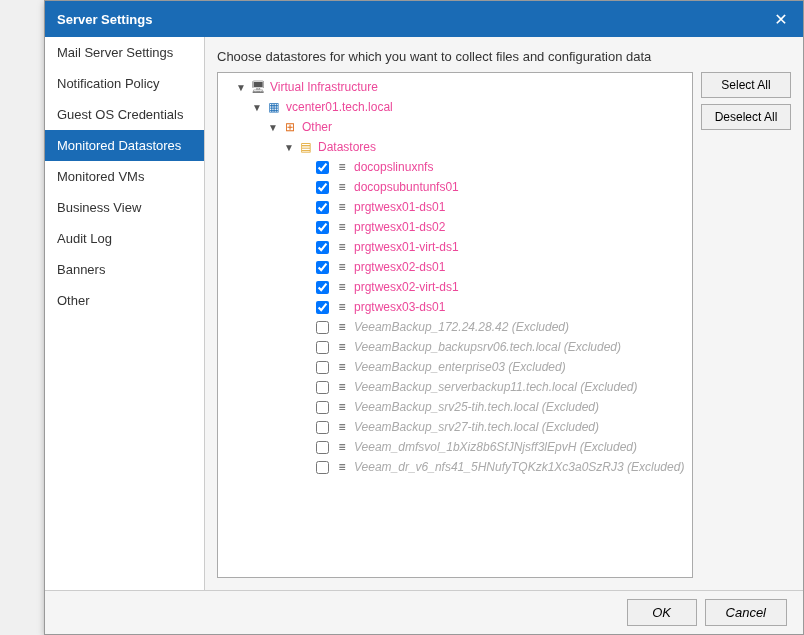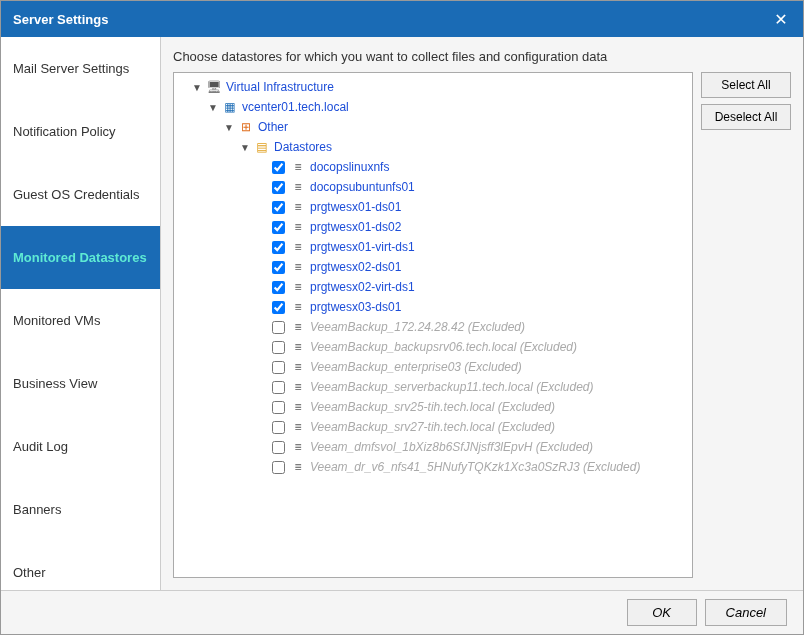--- a/index.html
+++ b/index.html
@@ -13,20 +13,21 @@
       height: 100vh;
     }
     .dialog {
       width: 804px;
       height: 635px;
       background: #f5f5f5;
       border: 1px solid #999;
       display: flex;
       flex-direction: column;
       box-shadow: 2px 2px 8px rgba(0,0,0,0.4);
+      margin-left: 44px;
     }
     .title-bar {
       background: #1a6bb5;
       color: white;
       padding: 8px 12px;
       display: flex;
       align-items: center;
       justify-content: space-between;
       flex-shrink: 0;
     }
@@ -51,30 +52,30 @@
     }
     .sidebar {
       width: 160px;
       background: #fff;
       border-right: 1px solid #ccc;
       flex-shrink: 0;
       display: flex;
       flex-direction: column;
     }
     .sidebar-item {
-      padding: 24px 12px;
+      padding: 8px 12px;
       cursor: pointer;
       color: #333;
       font-size: 13px;
       border-bottom: none;
     }
     .sidebar-item.active {
       background: #1a6bb5;
-      color: #5eead4;
-      font-weight: 700;
+      color: #ffffff;
+      font-weight: 400;
     }
     .main-content {
       flex: 1;
       display: flex;
       flex-direction: column;
       padding: 12px;
       overflow: hidden;
     }
     .main-header {
       font-size: 13px;
@@ -146,21 +147,21 @@
       align-items: center;
       justify-content: center;
       margin-right: 4px;
       flex-shrink: 0;
     }
     .checkbox-cell input[type="checkbox"] {
       width: 13px;
       height: 13px;
       cursor: pointer;
     }
-    .label-text { color: #1d4ed8; }
+    .label-text { color: #ec4899; }
     .label-excluded { color: #aaa; font-style: italic; }
     .dialog-footer {
       background: #f5f5f5;
       border-top: 1px solid #ccc;
       padding: 8px 16px;
       display: flex;
       justify-content: flex-end;
       gap: 8px;
       flex-shrink: 0;
     }

